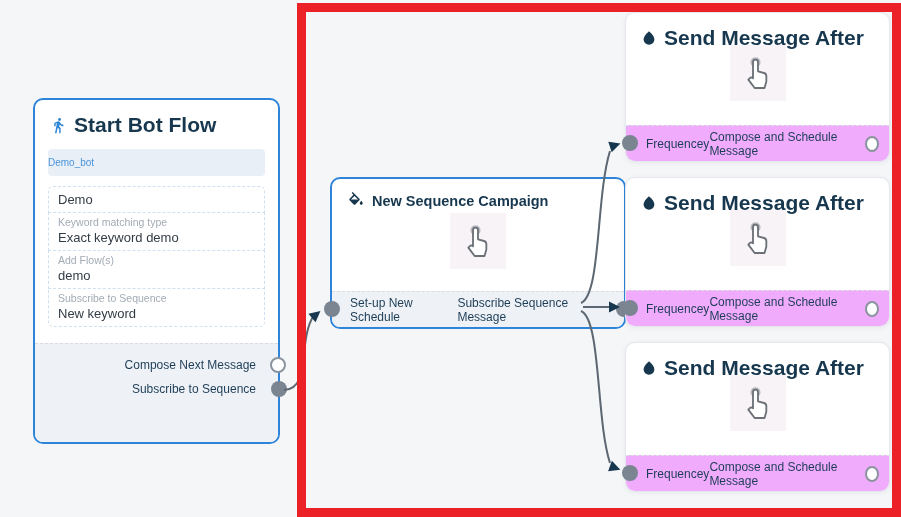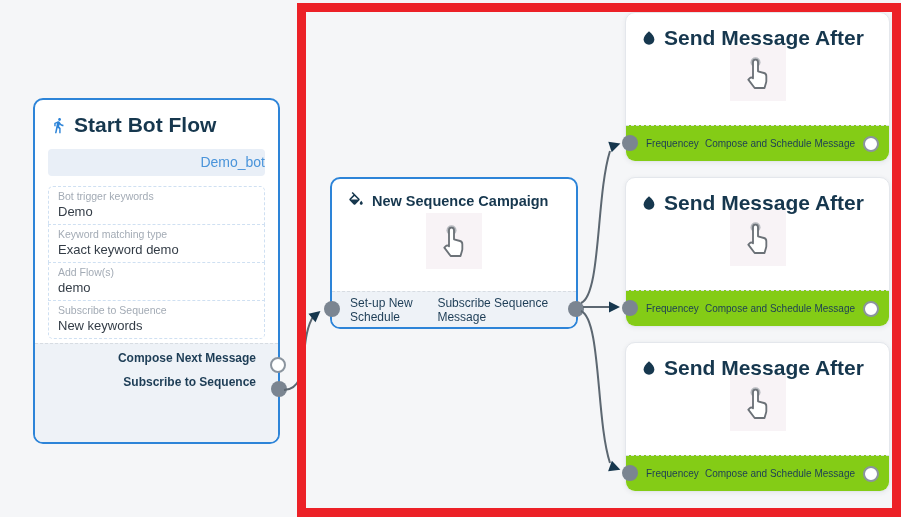--- a/index.html
+++ b/index.html
@@ -11,61 +11,61 @@
   .node { position:absolute; background:#ffffff; border-radius:10px; z-index:2; box-sizing:border-box; }
   .node.blue-border { border:2px solid #2d84d8; }
   .node.gray-border { border:1px solid #e4e7ec; box-shadow:0 1px 5px rgba(40,55,70,.07); }
 
   .node-title { display:flex; align-items:center; gap:7px; padding:13px 15px 0 15px;
     font-size:21px; font-weight:bold; color:#16374e; }
   .node-title svg { flex:0 0 auto; }
 
   
   #start-node { left:33px; top:98px; width:247px; height:346px; }
-  .bot-btn { margin:12px 13px 0 13px; height:27px; line-height:27px; text-align:right;
-    background:#e9eff7; border-radius:4px; color:#4a94da; font-size:14px; cursor:pointer; }
+  .bot-btn { margin:12px 13px 0 13px; height:27px; line-height:27px; text-align:left;
+    background:#e9eff7; border-radius:4px; color:#4a94da; font-size:10px; cursor:pointer; }
   .fields { margin:11px 13px 0 13px; }
   .field { border:1px dashed #cfe0f2; margin-top:-1px; padding:3px 9px 5px 9px; background:#fff; }
   .field:first-child { border-radius:5px 5px 0 0; }
   .field:last-child { border-radius:0 0 5px 5px; }
   .f-label { font-size:10.5px; color:#a3abb5; }
   .f-value { font-size:13px; color:#333c46; margin-top:2px; }
   .start-footer { position:absolute; left:0; right:0; top:243px; bottom:0;
-    background:#eef2f7; border-top:1px dashed #d7dce2; border-radius:0 0 8px 8px; padding-top:2px;font-weight:bold; }
+    background:#eef2f7; border-top:1px dashed #d7dce2; border-radius:0 0 8px 8px; padding-top:9px; }
   .out-row { height:24px; display:flex; align-items:center; justify-content:flex-end;
     padding-right:22px; font-size:12px; color:#1d3d56; }
 
   
   .port { position:absolute; width:16px; height:16px; border-radius:50%; box-sizing:border-box; z-index:3; }
   .port.empty  { background:#ffffff; border:2px solid #8b949e; }
   .port.filled { background:#7b8591; }
   #start-node .port-a { right:-8px; top:257px; }
   #start-node .port-b { right:-9px; top:281px; }
 
   
-  #campaign-node { left:330px; top:177px; width:248px; height:152px; }
+  #campaign-node { left:330px; top:177px; width:296px; height:152px; }
   #campaign-node .node-title { font-size:14.5px; }
   .tap-block { position:absolute; left:50%; transform:translateX(-50%); width:56px; height:56px;
     background:#f8f3f6; display:flex; align-items:center; justify-content:center; }
   #campaign-node .tap-block { top:34px; }
   .campaign-footer { position:absolute; left:0; right:0; top:112px; bottom:0;
     background:#eef2f7; border-top:1px dashed #d7dce2; border-radius:0 0 8px 8px;
     display:flex; align-items:center; justify-content:space-between;
     padding:0 16px 0 18px; font-size:12px; color:#1d3d56; }
   #campaign-node .port-left  { left:-8px;  top:122px; }
   #campaign-node .port-right { right:-8px; top:122px; }
 
   
   .msg-node { left:625px; width:265px; height:150px; }
   #msg-node-1 { top:12px; } #msg-node-2 { top:177px; } #msg-node-3 { top:342px; }
   .msg-node .tap-block { top:32px; }
   .msg-footer { position:absolute; left:0; right:0; top:112px; bottom:0;
-    background:#84cc16; border-top:1px dashed #dde1e6; border-radius:0 0 9px 9px;
+    background:#f0abfc; border-top:1px dashed #dde1e6; border-radius:0 0 9px 9px;
     display:flex; align-items:center; justify-content:space-between;
-    padding:0 10px 0 20px; font-size:10px; color:#1d3d56; }
+    padding:0 10px 0 20px; font-size:12px; color:#1d3d56; }
   .msg-footer .right-group { display:flex; align-items:center; gap:8px; }
   .msg-footer .inline-port { width:16px; height:16px; border-radius:50%;
     background:#fff; border:2px solid #8b949e; box-sizing:border-box; }
   .msg-node .port-left { left:-4px; top:122px; }
 
   
   #wires { position:absolute; left:0; top:0; z-index:5; pointer-events:none; }
 
   
   #highlight-rect { position:absolute; left:297px; top:3px; width:604px; height:514px;
@@ -77,34 +77,33 @@
 <div class="node blue-border" id="start-node">
   <div class="node-title">
     <svg width="17" height="17" viewBox="0 0 24 24">
       <path fill="#2d84d8" d="M13.5 5.5c1.1 0 2-.9 2-2s-.9-2-2-2-2 .9-2 2 .9 2 2 2zM9.8 8.9L7 23h2.1l1.8-8 2.1 2v6h2v-7.5l-2.1-2 .6-3C14.8 12 16.8 13 19 13v-2c-1.9 0-3.5-1-4.3-2.4l-1-1.6c-.4-.6-1-1-1.7-1-.3 0-.5.1-.8.1L6 8.3V13h2V9.6l1.8-.7"></path>
     </svg>
     <span>Start Bot Flow</span>
   </div>
   <div class="bot-btn">Demo_bot</div>
   <div class="fields">
     <div class="field">
-      <div class="f-label">Bot trigger keywords</div>
       <div class="f-value">Demo</div>
     </div>
     <div class="field">
       <div class="f-label">Keyword matching type</div>
       <div class="f-value">Exact keyword demo</div>
     </div>
     <div class="field">
       <div class="f-label">Add Flow(s)</div>
       <div class="f-value">demo</div>
     </div>
     <div class="field">
       <div class="f-label">Subscribe to Sequence</div>
-      <div class="f-value">New keywords</div>
+      <div class="f-value">New keyword</div>
     </div>
   </div>
   <div class="start-footer">
     <div class="out-row">Compose Next Message</div>
     <div class="out-row">Subscribe to Sequence</div>
   </div>
   <div class="port empty  port-a"></div>
   <div class="port filled port-b"></div>
 </div>
 

